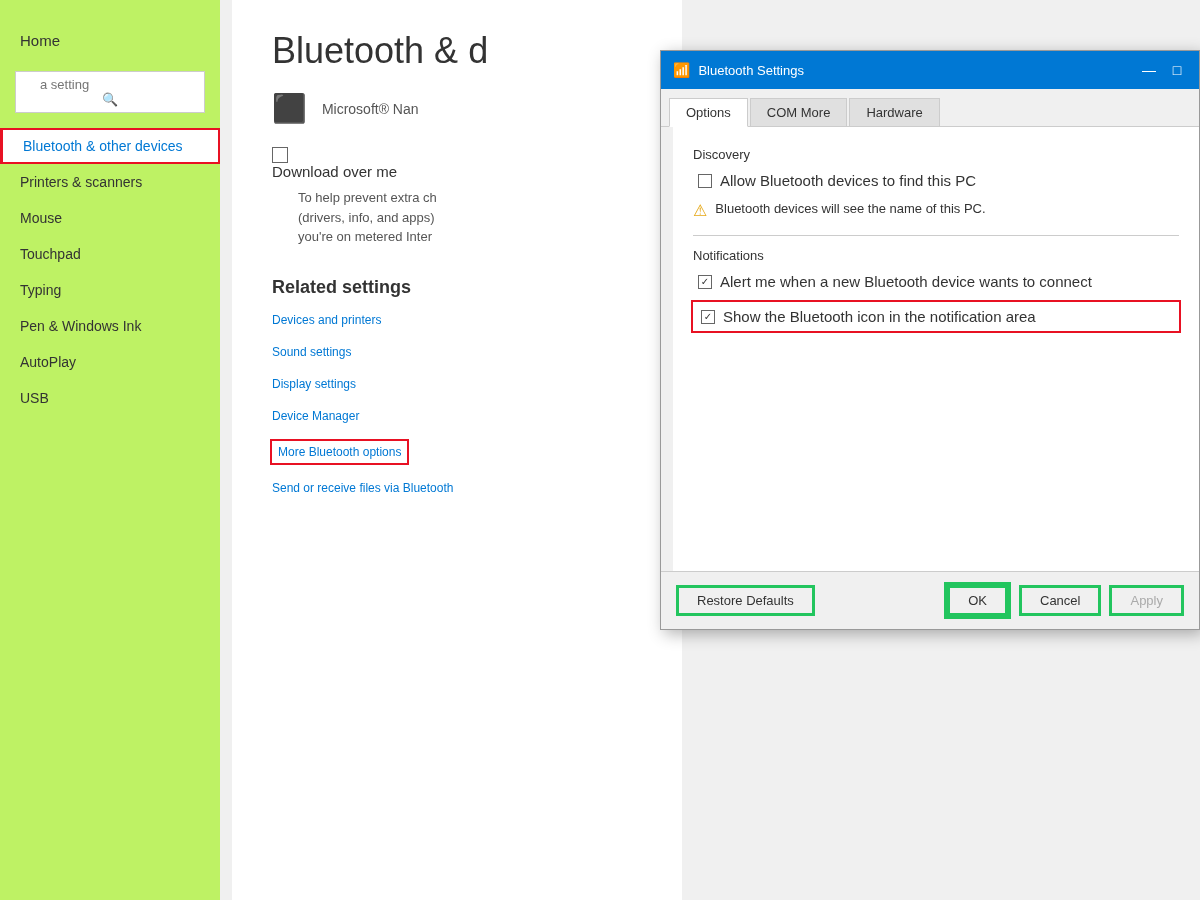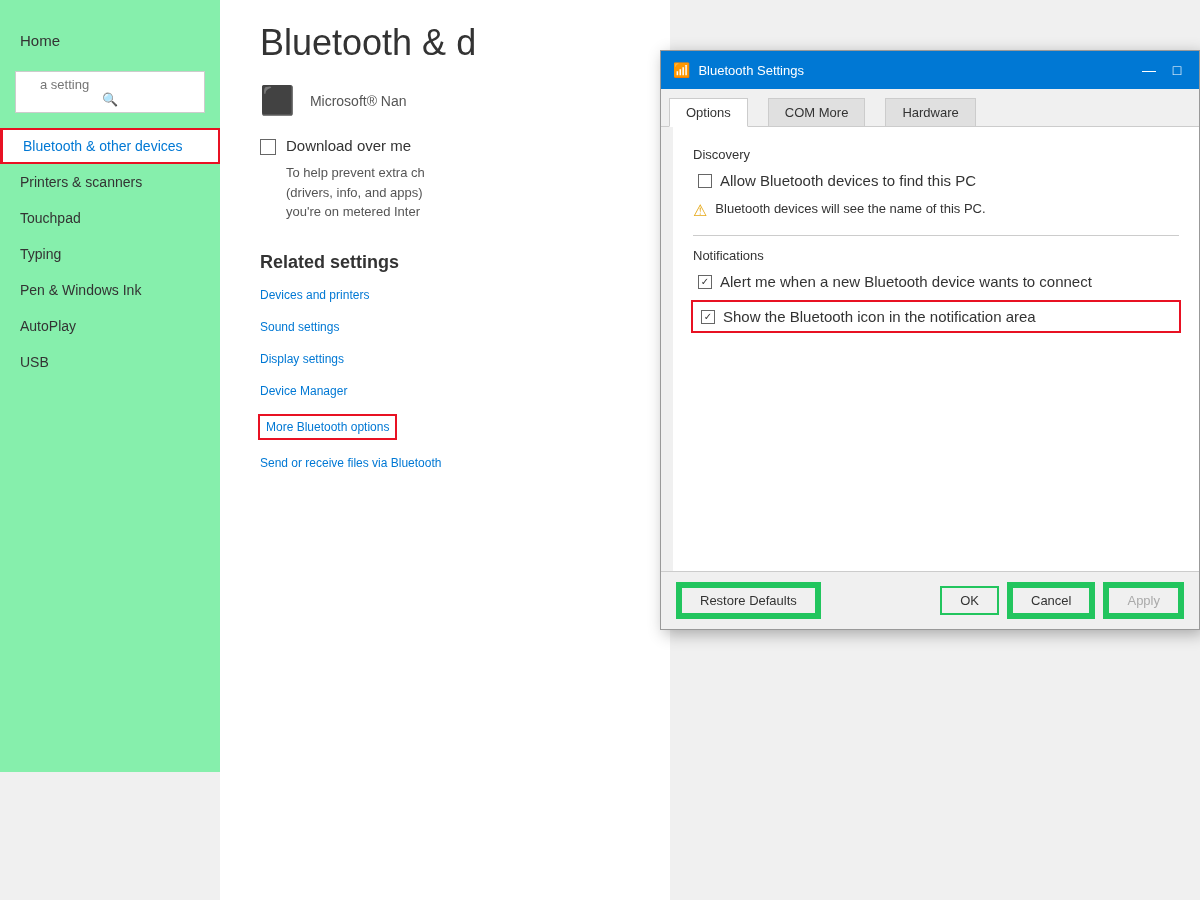--- a/index.html
+++ b/index.html
@@ -10,22 +10,22 @@
       height: 900px;
       overflow: hidden;
       position: relative;
     }
 
     
     .sidebar {
       position: absolute;
       top: 0; left: 0;
       width: 220px;
-      height: 772px;
-      background: #86efac;
+      height: 900px;
+      background: #bef264;
       padding-top: 20px;
     }
 
     .sidebar-home {
       padding: 12px 20px;
       font-size: 15px;
       color: #333;
       cursor: pointer;
     }
 
@@ -70,25 +70,25 @@
       color: #0078d4;
       font-weight: 400;
       outline: 2px solid #e81123;
       outline-offset: -2px;
     }
 
     
     .main-content {
       position: absolute;
       top: 0;
-      left: 220px;
+      left: 232px;
       width: 450px;
       height: 900px;
       background: #ffffff;
-      padding: 22px 40px;
+      padding: 30px 40px;
     }
 
     .page-title {
       font-size: 36px;
       font-weight: 300;
       color: #333;
       margin-bottom: 20px;
     }
 
     .device-row {
@@ -110,20 +110,21 @@
 
     .download-section {
       margin-top: 20px;
       margin-bottom: 20px;
     }
 
     .download-row {
       display: flex;
       align-items: flex-start;
       margin-bottom: 8px;
+      flex-direction: column;
     }
 
     .checkbox-download {
       margin-right: 10px;
       margin-top: 2px;
       width: 16px;
       height: 16px;
       border: 1px solid #666;
       background: white;
       flex-shrink: 0;
@@ -212,21 +213,20 @@
       text-align: center;
     }
 
     
     .dialog-tabs {
       background: #f0f0f0;
       display: flex;
       padding: 8px 8px 0 8px;
       border-bottom: 1px solid #ccc;
       flex-shrink: 0;
-      gap: 18px;
     }
 
     .dialog-tab {
       padding: 6px 16px;
       font-size: 13px;
       color: #333;
       cursor: pointer;
       border: 1px solid #ccc;
       background: #e0e0e0;
       margin-right: 2px;
@@ -330,28 +330,28 @@
       flex-shrink: 0;
     }
 
     .dialog-footer-restore {
       margin-right: auto;
     }
 
     .btn {
       padding: 5px 18px;
       font-size: 13px;
+      border: 3px solid #22c55e;
+      background: #f0f0f0;
+      cursor: pointer;
+      color: #333;
+    }
+
+    .btn.primary {
       border: 6px solid #22c55e;
-      background: #f0f0f0;
-      cursor: pointer;
-      color: #333;
-    }
-
-    .btn.primary {
-      border: 2px solid #22c55e;
     }
 
     .btn.disabled {
       color: #aaa;
       cursor: default;
     }
   </style>
 </head>
 <body>
 
@@ -360,20 +360,23 @@
   <div class="search-box">
     <input type="text" placeholder="a setting" style="">
     <span class="search-icon-unicode">🔍</span>
   </div>
   <nav class="sidebar-nav">
     <div class="sidebar-item active">
       <span>Bluetooth &amp; other devices</span>
     </div>
     <div class="sidebar-item">
       <span>Printers &amp; scanners</span>
+    </div>
+    <div class="sidebar-item">
+      <span>Mouse</span>
     </div>
     <div class="sidebar-item">
       <span>Touchpad</span>
     </div>
     <div class="sidebar-item">
       <span>Typing</span>
     </div>
     <div class="sidebar-item">
       <span>Pen &amp; Windows Ink</span>
     </div>

